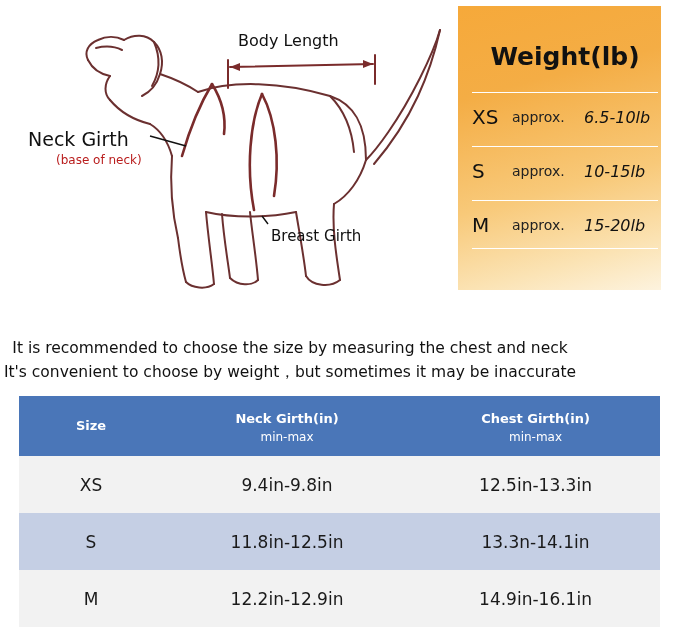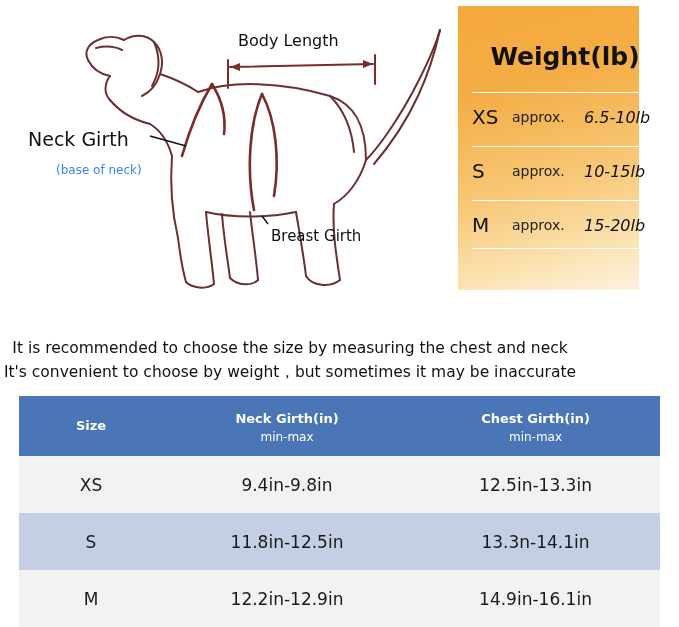--- a/index.html
+++ b/index.html
@@ -41,37 +41,37 @@
     top: 31px;
     font-size: 16px;
   }
   #label-neck-girth {
     left: 28px;
     top: 128px;
     font-size: 19px;
   }
   #label-neck-sub {
     left: 56px;
-    top: 163px;
+    top: 153px;
     font-size: 12px;
-    color: #3b82f6;
+    color: #b91c1c;
   }
   #label-breast-girth {
     left: 238px;
     top: 227px;
     font-size: 15px;
     margin-left: 33px;
   }
 
   
   #weight-card {
     position: absolute;
     left: 458px;
     top: 6px;
-    width: 181px;
+    width: 203px;
     height: 284px;
     background: linear-gradient(165deg, #f6a93a 0%, #f4ad45 28%, #f8c979 62%, #fbe3b4 85%, #fdf3de 100%);
     box-sizing: border-box;
     padding: 0;
   }
   #weight-title {
     position: absolute;
     left: 0;
     top: 36px;
     width: 214px;

